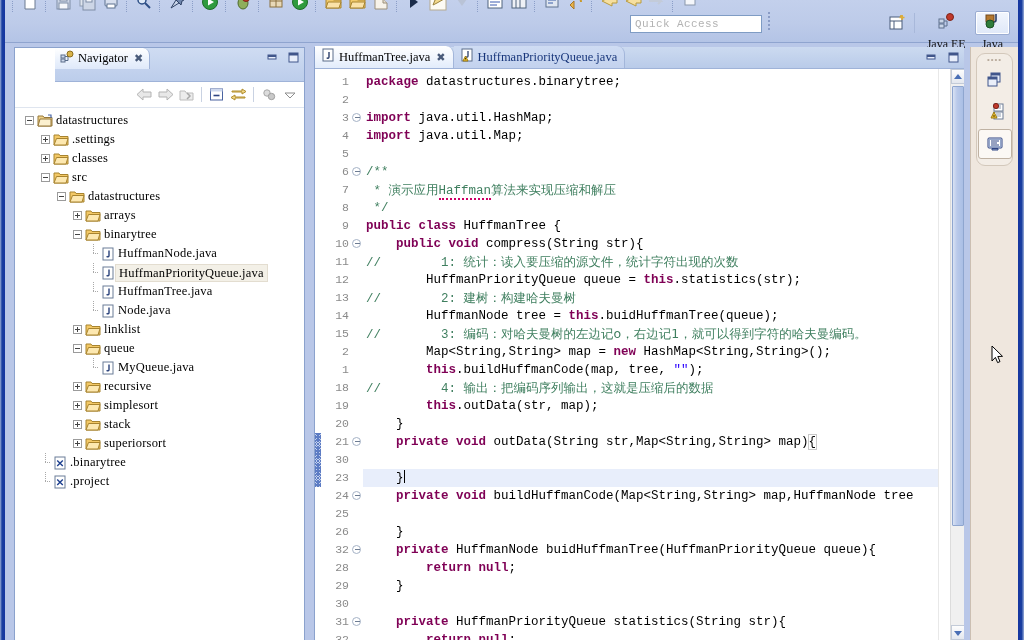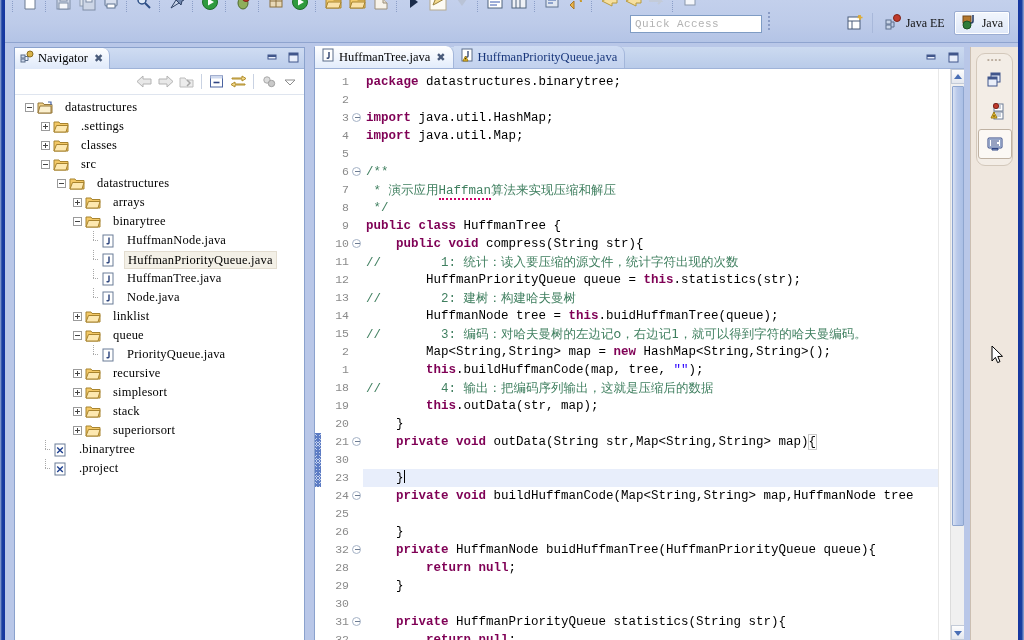--- a/index.html
+++ b/index.html
@@ -66,41 +66,42 @@
   }
   .persp-bar {
     position: absolute; right: 6px; top: 9px; height: 28px;
     display: flex; align-items: center; gap: 2px;
     padding: 0 2px;
   }
   .persp-btn {
     height: 24px; display: flex; align-items: center; gap: 4px;
     padding: 0 6px; font-size: 12px; color: #111;
     font-family: "Liberation Serif", serif;
-    border: 1px solid transparent; border-radius: 2px;
+    border: 1px solid transparent; border-radius: 2px; flex-direction: column;
   }
   .persp-btn.active {
     border: 1px solid #9badd2;
     background: linear-gradient(to bottom,#f2f6fd,#dfe8f8);
     box-shadow: inset 0 0 0 1px #fff;
     align-items: center;
   }
   .persp-sep { width:1px; height:20px; background:#a8b8da; margin:0 3px; }
 
   
   #navigator {
     position: absolute; left: 14px; top: 47px;
     width: 291px; height: 593px;
     background: #fff;
     border: 1px solid #8ba2cd; border-bottom: none;
   }
   #nav-tabbar {
-    position: relative; height: 21px;
+    position: relative; height: 34px;
     background: linear-gradient(to bottom,#cfdcf2,#bccdeb);
     border-bottom: 1px solid #9fb3d8;
+    margin-left: 40px;
   }
   #nav-tab {
     position: absolute; left: 0; top: 0; height: 21px;
     display: flex; align-items: center; gap: 4px;
     padding: 0 6px 0 5px;
     background: linear-gradient(to bottom,#ffffff 0%,#eaf1fc 60%,#dfe9fa 100%);
     border-right: 1px solid #9fb3d8;
     border-top-right-radius: 7px;
     font-family: "Liberation Serif", serif;
     font-size: 12.5px; color: #000;
@@ -128,21 +129,21 @@
   #nav-tree {
     position: relative; height: 544px; overflow: hidden;
     background: #fff; padding-top: 3px;
     font-family: "Liberation Serif", serif;
     font-size: 12.5px; color: #000;
   }
   .trow {
     position: relative; height: 19px; line-height: 19px;
     display: flex; align-items: center; white-space: nowrap;
   }
-  .trow .lbl { padding-left: 3px; letter-spacing: .2px; margin-left: 9px; }
+  .trow .lbl { padding-left: 3px; letter-spacing: .2px; }
   .trow.sel .lbl { background: #f3f0e7; border: 1px solid #e3ddd0; padding: 0 3px; line-height:16px; }
   .exp {
     width: 9px; height: 9px; border: 1px solid #9b9b9b; background: #fff;
     position: relative; flex: 0 0 auto; margin-right: 3px;
   }
   .exp::before { content:""; position:absolute; left:1px; top:3px; width:5px; height:1px; background:#444; }
   .exp.plus::after { content:""; position:absolute; left:3px; top:1px; width:1px; height:5px; background:#444; }
   .guide { width:9px; height:19px; flex:0 0 auto; position: relative; margin-right:3px; }
   .guide.t::before { content:""; position:absolute; left:4px; top:0; width:1px; height:9px;
                      background: repeating-linear-gradient(to bottom,#a9a9a9 0 1px,transparent 1px 2px); }
@@ -714,21 +715,21 @@
         </div>
         <div class="trow">
           <span class="ind" style="width:74px"></span>
           <span class="guide t"></span>
           <span class="ticon" style="display:flex;align-items:center;">
             <svg width="14" height="14" viewBox="0 0 14 14">
               <rect x="2" y="1" width="10" height="12" fill="#fff" stroke="#6a7c97"></rect>
               <path d="M8 3.5v5.2c0 1.4-1.6 1.4-2.3.5" fill="none" stroke="#28407a" stroke-width="1.4"></path>
             </svg>
           </span>
-          <span class="lbl">PriorityQueue.java</span>
+          <span class="lbl">MyQueue.java</span>
         </div>
         <div class="trow">
           <span class="ind" style="width:58px"></span>
           <span class="exp plus"></span>
           <span class="ticon" style="display:flex;align-items:center;">
             <svg width="16" height="14" viewBox="0 0 16 14">
               <path d="M1 2h5l1 1.5h8V12H1z" fill="#f3c866" stroke="#a8842f"></path>
               <path d="M3.5 5.5H15L13 12H1z" fill="#fde8b0" stroke="#a8842f"></path>
             </svg>
           </span>

